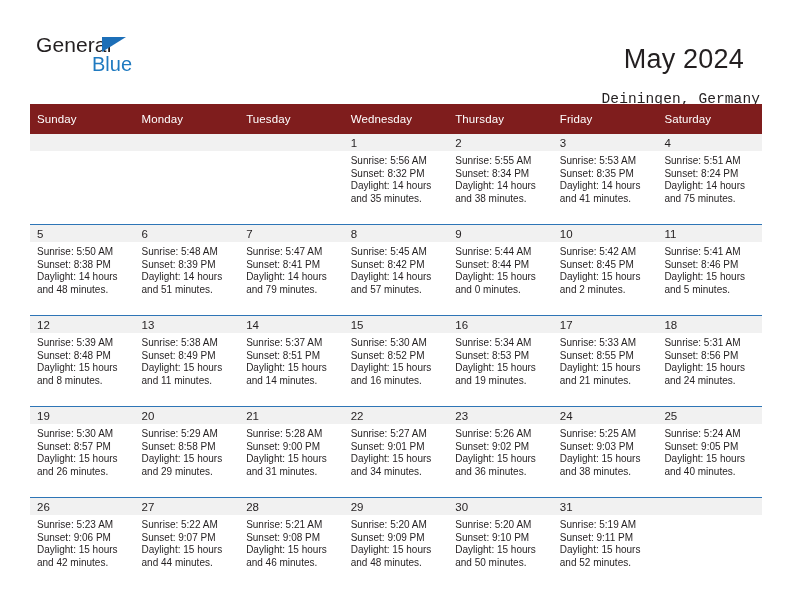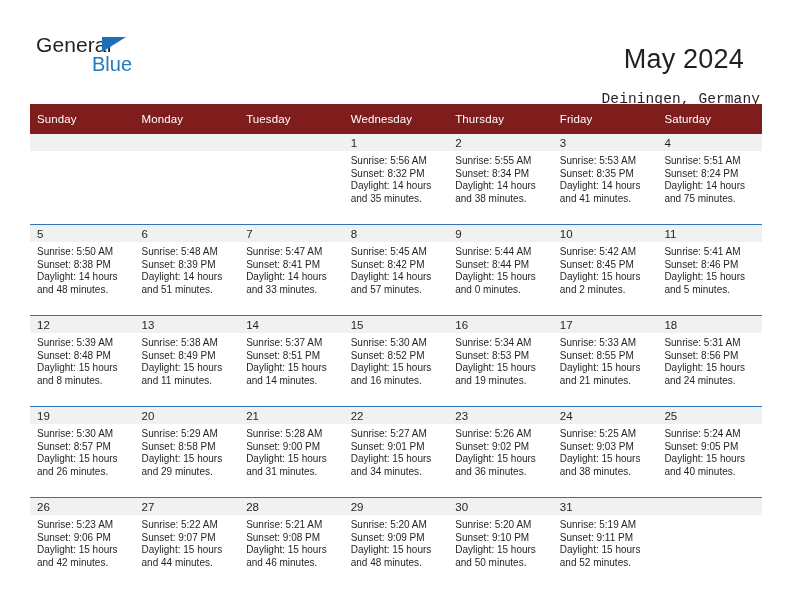--- a/index.html
+++ b/index.html
@@ -255,21 +255,21 @@
               <div>Daylight: 14 hours</div>
               <div>and 51 minutes.</div>
             </div>
           </td>
           <td class="day">
             <div class="daynum-band">7</div>
             <div class="day-info">
               <div>Sunrise: 5:47 AM</div>
               <div>Sunset: 8:41 PM</div>
               <div>Daylight: 14 hours</div>
-              <div>and 33 minutes.</div>
+              <div>and 79 minutes.</div>
             </div>
           </td>
           <td class="day">
             <div class="daynum-band">8</div>
             <div class="day-info">
               <div>Sunrise: 5:45 AM</div>
               <div>Sunset: 8:42 PM</div>
               <div>Daylight: 14 hours</div>
               <div>and 57 minutes.</div>
             </div>

